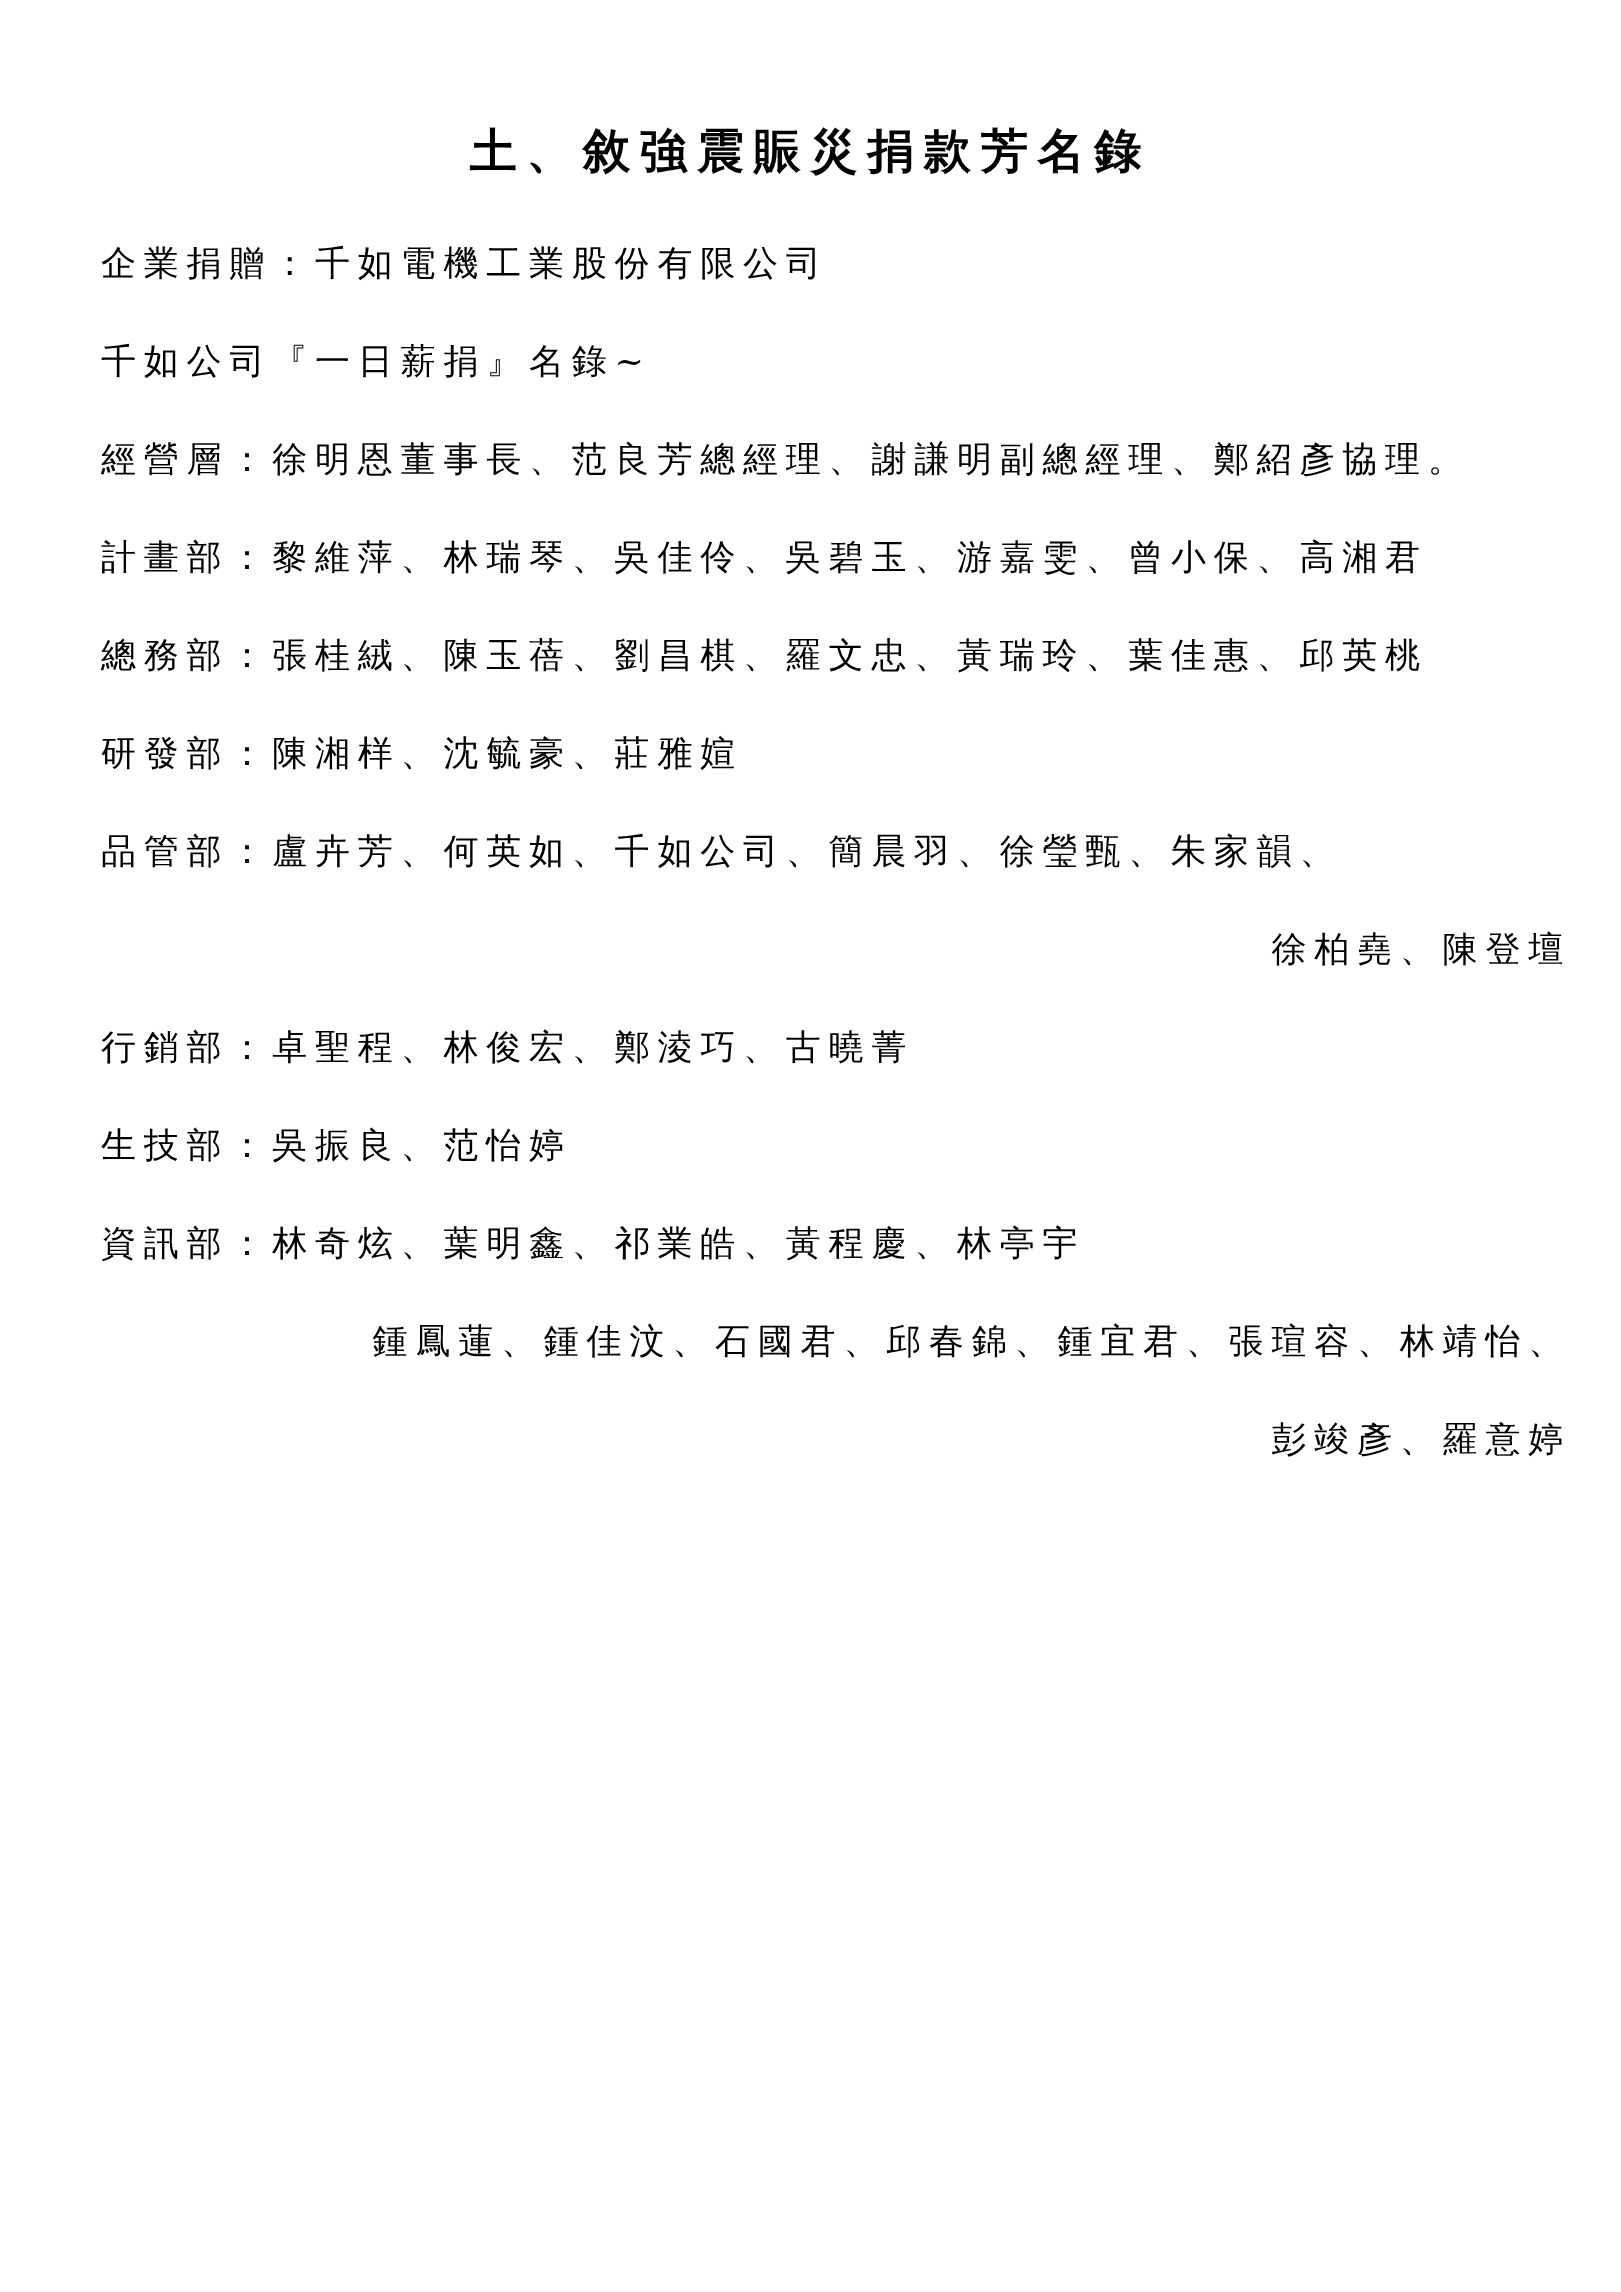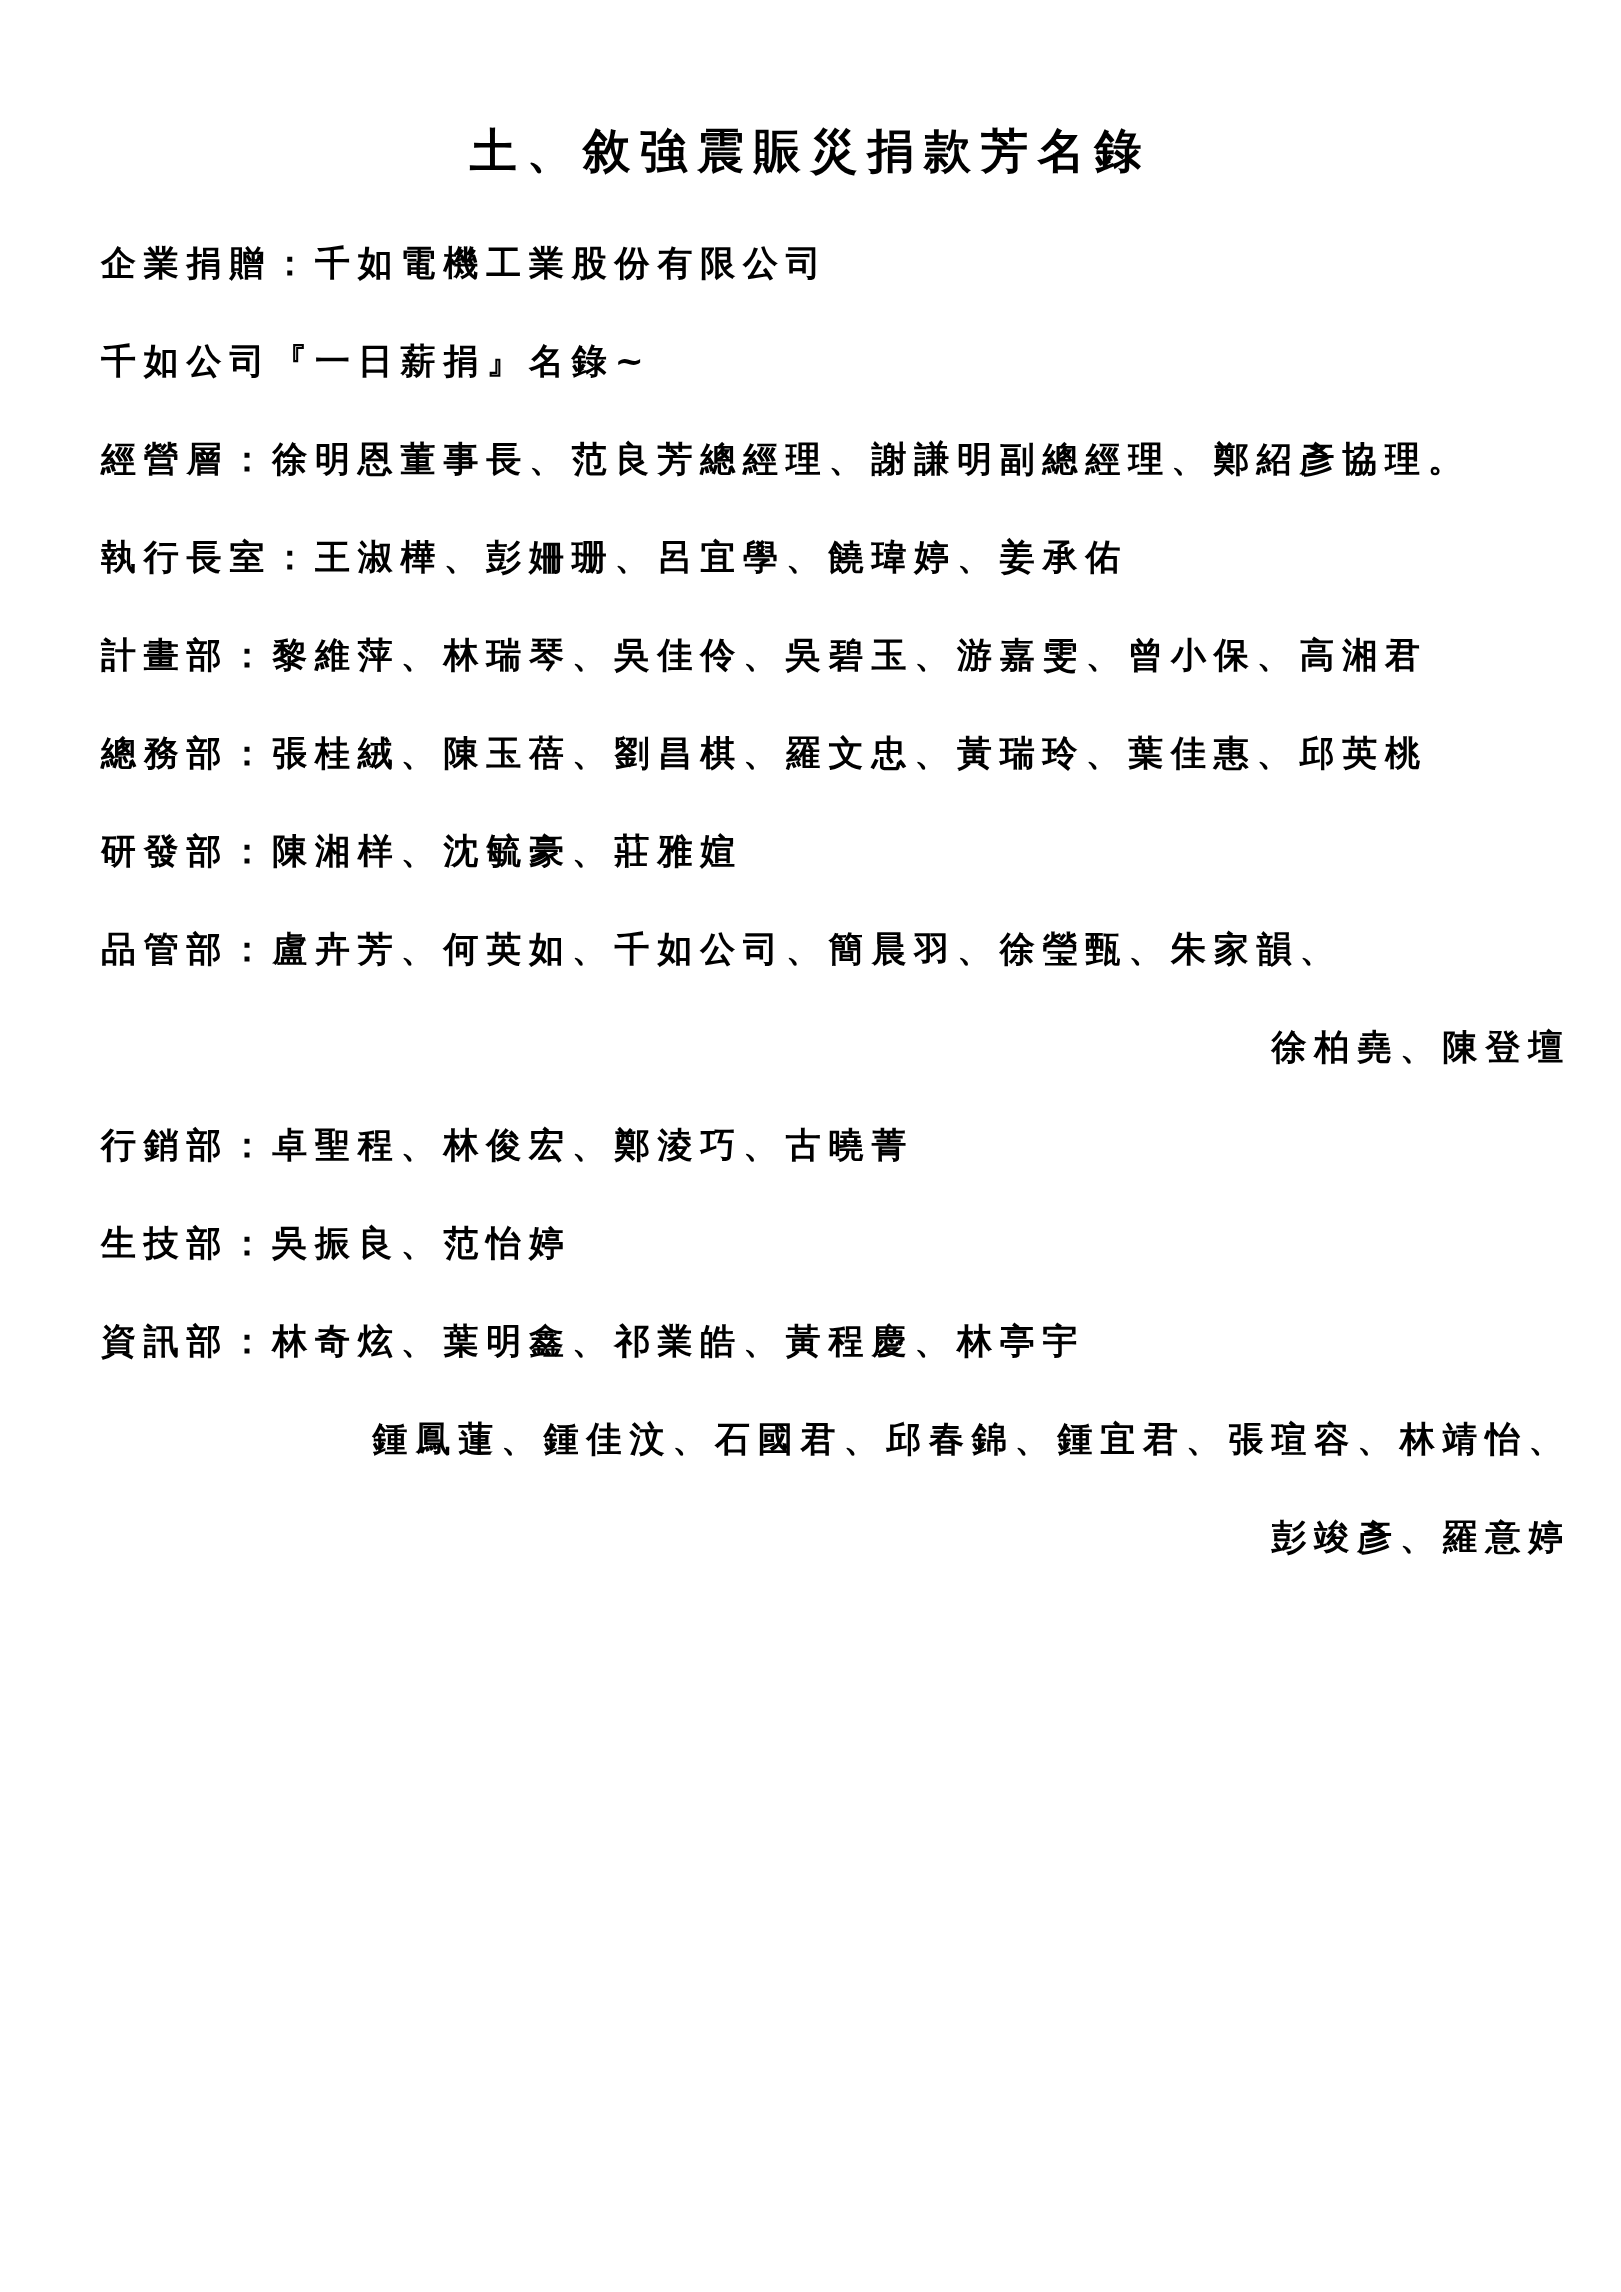--- a/index.html
+++ b/index.html
@@ -8,37 +8,36 @@
   .title {
     position: absolute; left: 0; top: 116px; width: 1621px; text-align: center;
     font-family: "DejaVu Serif", "Liberation Serif", serif;
     font-size: 47px; font-weight: bold; letter-spacing: 9.8px; line-height: 69px;
   }
   .body {
     position: absolute; left: 101px; top: 214px; width: 1470px;
     font-family: "DejaVu Serif", "Liberation Serif", serif;
     font-size: 35px; letter-spacing: 7.8px; line-height: 98px;
   }
-  .line { white-space: nowrap; height: 98px; font-weight: bold; }
+  .line { white-space: nowrap; height: 98px; }
   .line.cont { padding-left: 165px; text-align: right; }
   .label, .sep, .names { display: inline; }
 </style>
 </head>
 <body>
 
 <div class="page">
   <div class="title">土、敘強震賑災捐款芳名錄</div>
 
   <div class="body">
     <div class="line">企業捐贈：千如電機工業股份有限公司</div>
     <div class="line">千如公司『一日薪捐』名錄~</div>
 
     <div class="line"><span class="label">經營層</span><span class="sep">：</span><span class="names">徐明恩董事長、范良芳總經理、謝謙明副總經理、鄭紹彥協理。</span></div>
 
-    <div class="line"><span class="label">執行長室</span><span class="sep">：</span><span class="names">王淑樺、彭姍珊、呂宜學、饒瑋婷、姜承佑</span></div>
 
 
     <div class="line"><span class="label">計畫部</span><span class="sep">：</span><span class="names">黎維萍、林瑞琴、吳佳伶、吳碧玉、游嘉雯、曾小保、高湘君</span></div>
 
     <div class="line"><span class="label">總務部</span><span class="sep">：</span><span class="names">張桂絨、陳玉蓓、劉昌棋、羅文忠、黃瑞玲、葉佳惠、邱英桃</span></div>
 
     <div class="line"><span class="label">研發部</span><span class="sep">：</span><span class="names">陳湘样、沈毓豪、莊雅媗</span></div>
 
     <div class="line"><span class="label">品管部</span><span class="sep">：</span><span class="names">盧卉芳、何英如、千如公司、簡晨羽、徐瑩甄、朱家韻、</span></div>
     <div class="line cont">徐柏堯、陳登壇</div>

